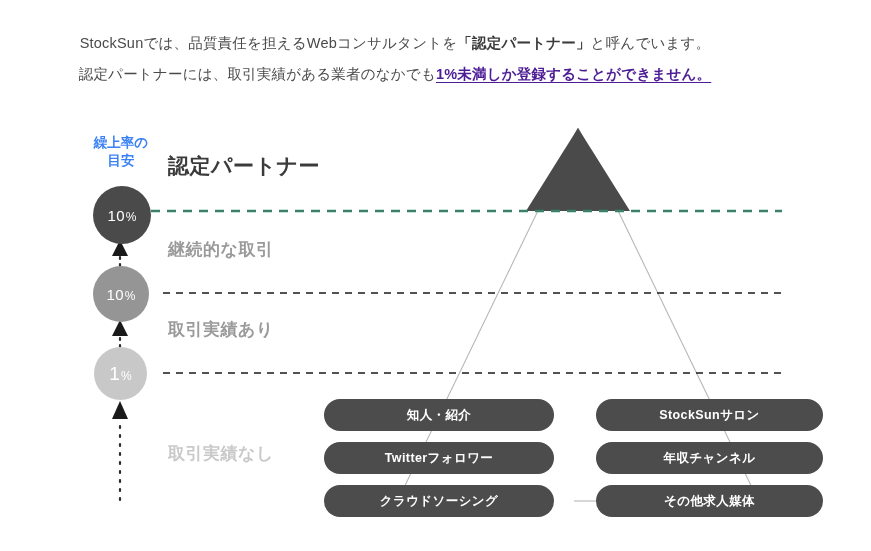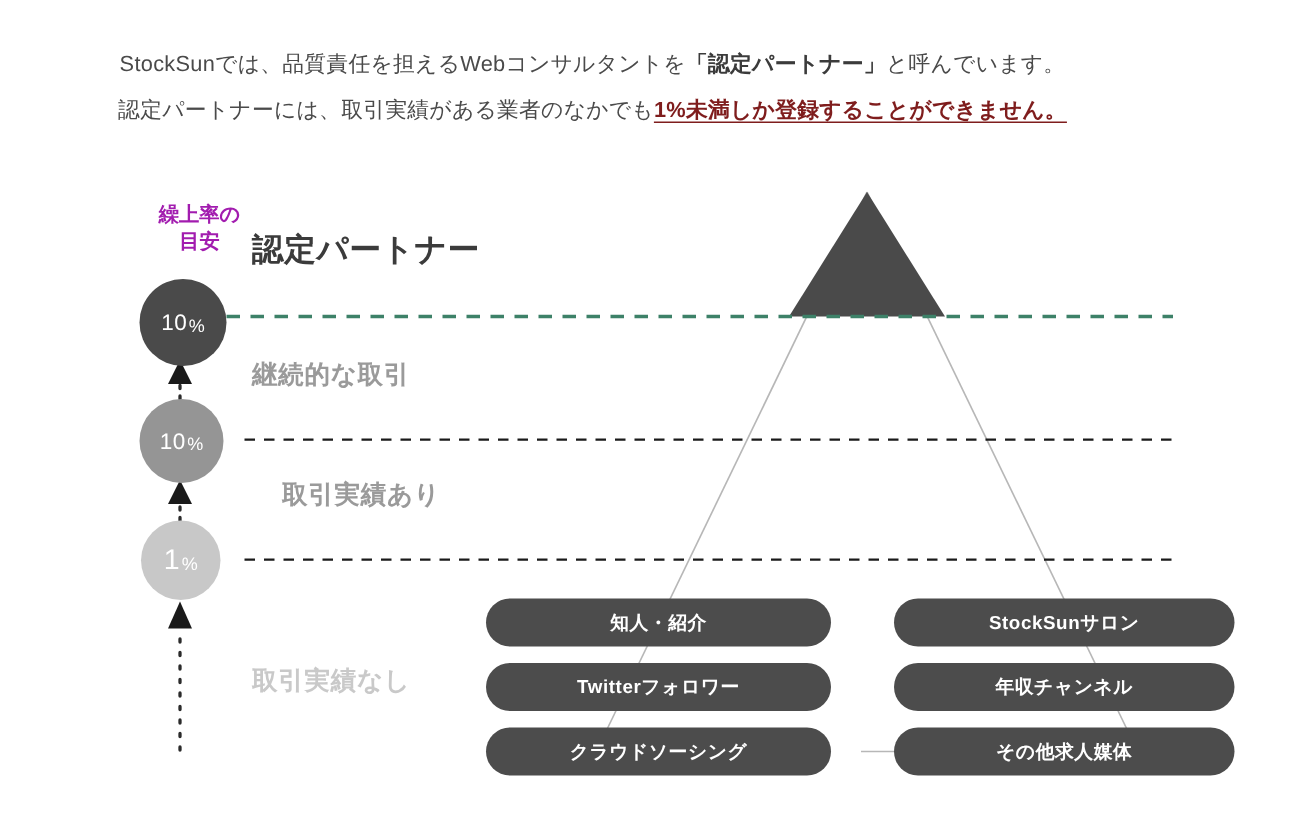--- a/index.html
+++ b/index.html
@@ -33,44 +33,44 @@
     line-height: 31px;
     white-space: nowrap;
     letter-spacing: .2px;
   }
   .hline .b {
     font-weight: bold;
     color: #3b3b3b;
   }
   .hline .bu {
     font-weight: bold;
-    color: #7f1d1d;
+    color: #4c1d95;
     text-decoration: underline;
     text-underline-offset: 3px;
   }
 
   
   #canvas {
     position: absolute;
     left: 0;
     top: 0;
     width: 871px;
     height: 551px;
   }
 
   
   .rate-caption {
     position: absolute;
-    left: 88px;
+    left: 76px;
     top: 134px;
     width: 90px;
     text-align: center;
     font-size: 13.5px;
     font-weight: bold;
-    color: #a21caf;
+    color: #3b82f6;
     line-height: 18px;
     white-space: pre-line;
   }
 
   
   .circle {
     position: absolute;
     border-radius: 50%;
     display: flex;
     align-items: center;
@@ -95,21 +95,21 @@
 
   
   .tier {
     position: absolute;
     left: 168px;
     font-weight: bold;
     white-space: nowrap;
   }
   .tier-0 { top: 152px; font-size: 21px; color: #3b3b3b; letter-spacing: .5px; }
   .tier-1 { top: 238px; font-size: 17px; color: #9a9a9a; letter-spacing: .5px; }
-  .tier-2 { top: 318px; font-size: 17px; color: #9a9a9a; letter-spacing: .5px; margin-left: 20px; }
+  .tier-2 { top: 318px; font-size: 17px; color: #9a9a9a; letter-spacing: .5px; }
   .tier-3 { top: 442px; font-size: 17px; color: #c9c9c9; letter-spacing: .5px; }
 
   
   .pill {
     position: absolute;
     height: 32px;
     border-radius: 16px;
     background: #4c4c4c;
     color: #ffffff;
     font-size: 12.5px;

